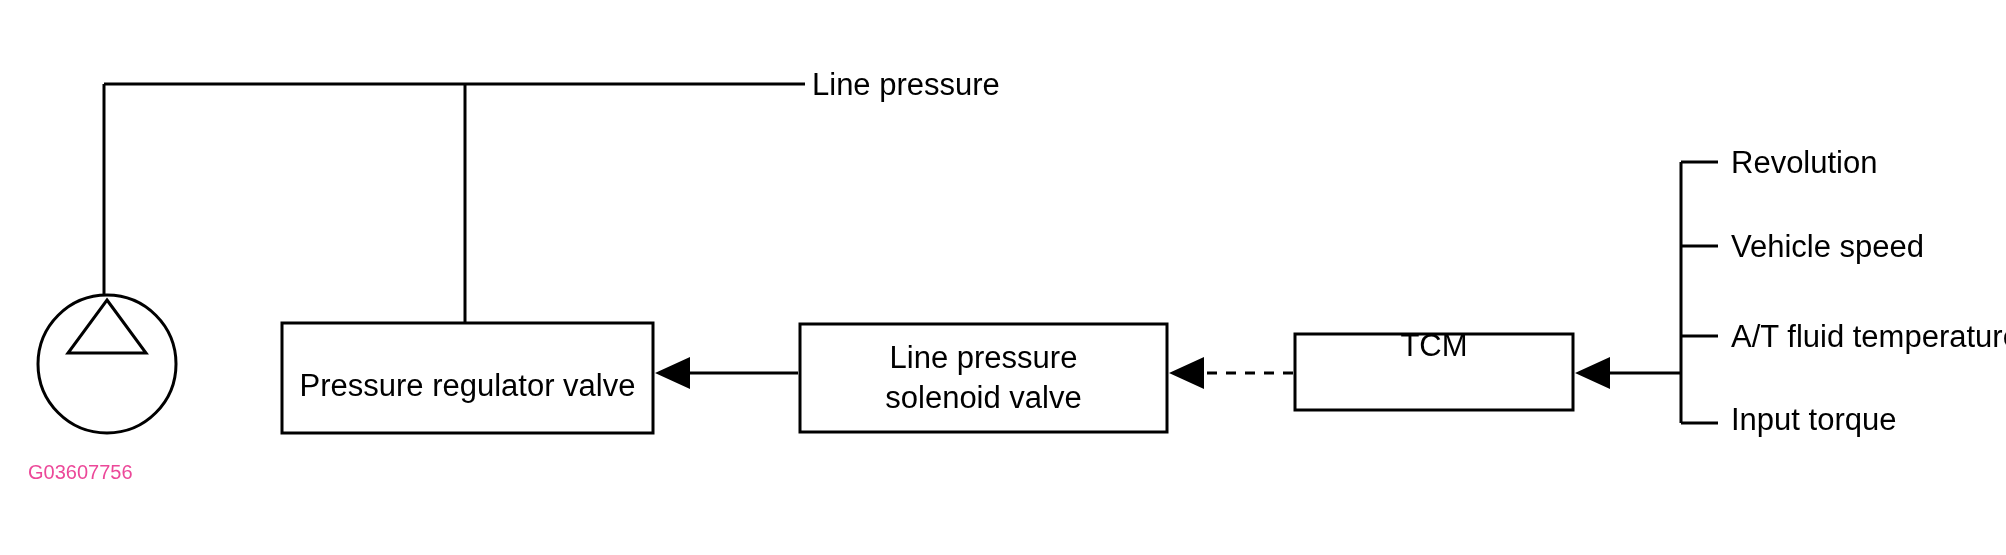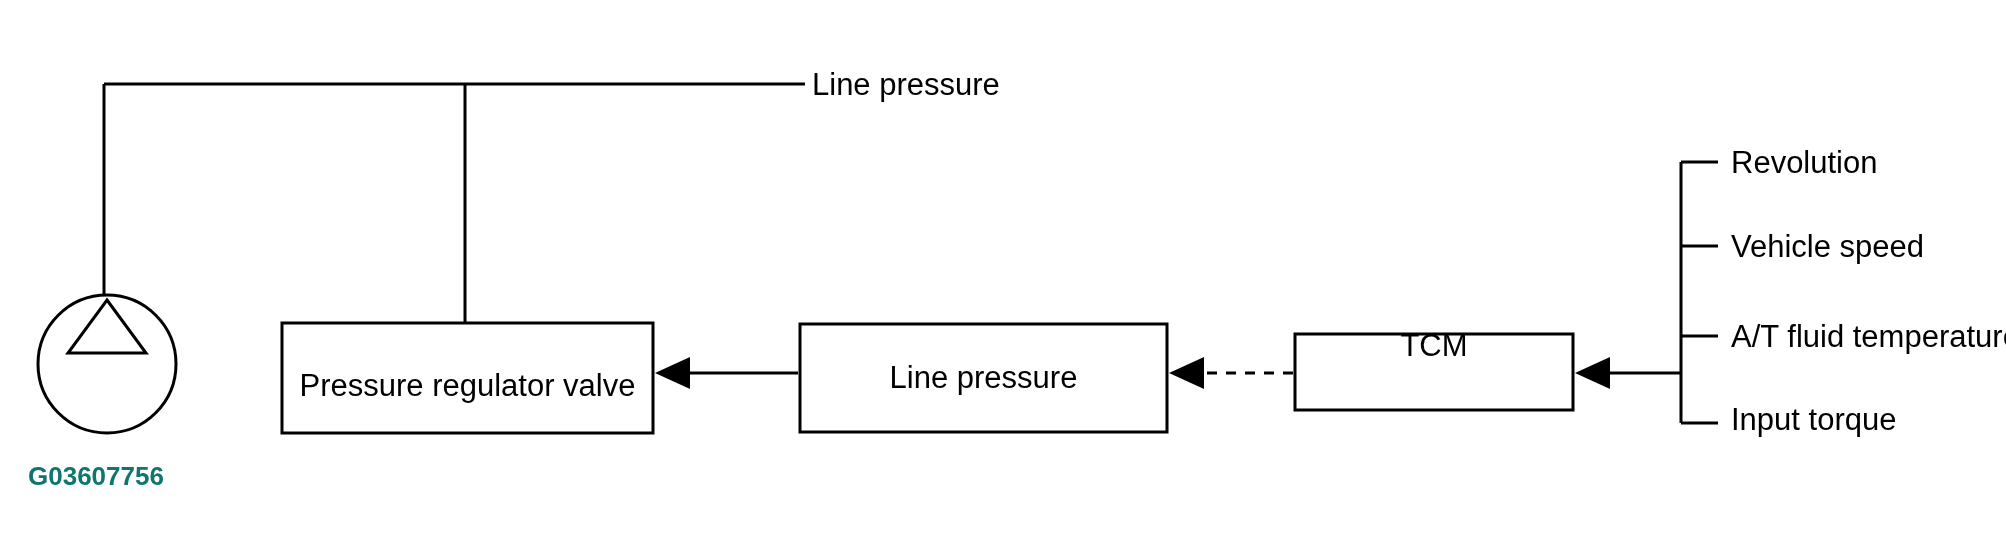--- a/index.html
+++ b/index.html
@@ -78,23 +78,23 @@
     text-align: center;
     font-family: "Liberation Sans", sans-serif;
     font-size: 31px;
     color: #000000;
     line-height: 40px;
     white-space: pre-line;
   }
   .caption-text {
     position: absolute;
     font-family: "Liberation Sans", sans-serif;
-    font-size: 26px;
-    font-weight: bold;
-    color: #0f766e;
+    font-size: 20px;
+    font-weight: normal;
+    color: #ec4899;
     white-space: pre;
   }
   .branch-label {
     position: absolute;
     font-family: "Liberation Sans", sans-serif;
     font-size: 31px;
     color: #000000;
     white-space: pre;
     line-height: 31px;
   }
@@ -136,20 +136,21 @@
     <path class="stroke-line" d="M 1681 336 L 1718 336"></path>
     <path class="stroke-line" d="M 1681 423 L 1718 423"></path>
   </svg>
 
   <div class="diagram-text" style="left:812px; top:66px;">Line pressure</div>
 
   <div class="box-label" style="left:282px; top:323px; width:371px; height:126px;">Pressure regulator valve</div>
 
   <div class="box-label" style="left:800px; top:324px; width:367px; height:108px; flex-direction:column;">
     <span>Line pressure</span>
+    <span>solenoid valve</span>
   </div>
 
   <div class="box-label" style="left:1295px; top:314px; width:278px; height:63px;">TCM</div>
 
   <div class="branch-label" style="left:1731px; top:147px;">Revolution</div>
 
   <div class="branch-label" style="left:1731px; top:231px;">Vehicle speed</div>
 
   <div class="branch-label" style="left:1731px; top:321px;">A/T fluid temperature</div>
 

